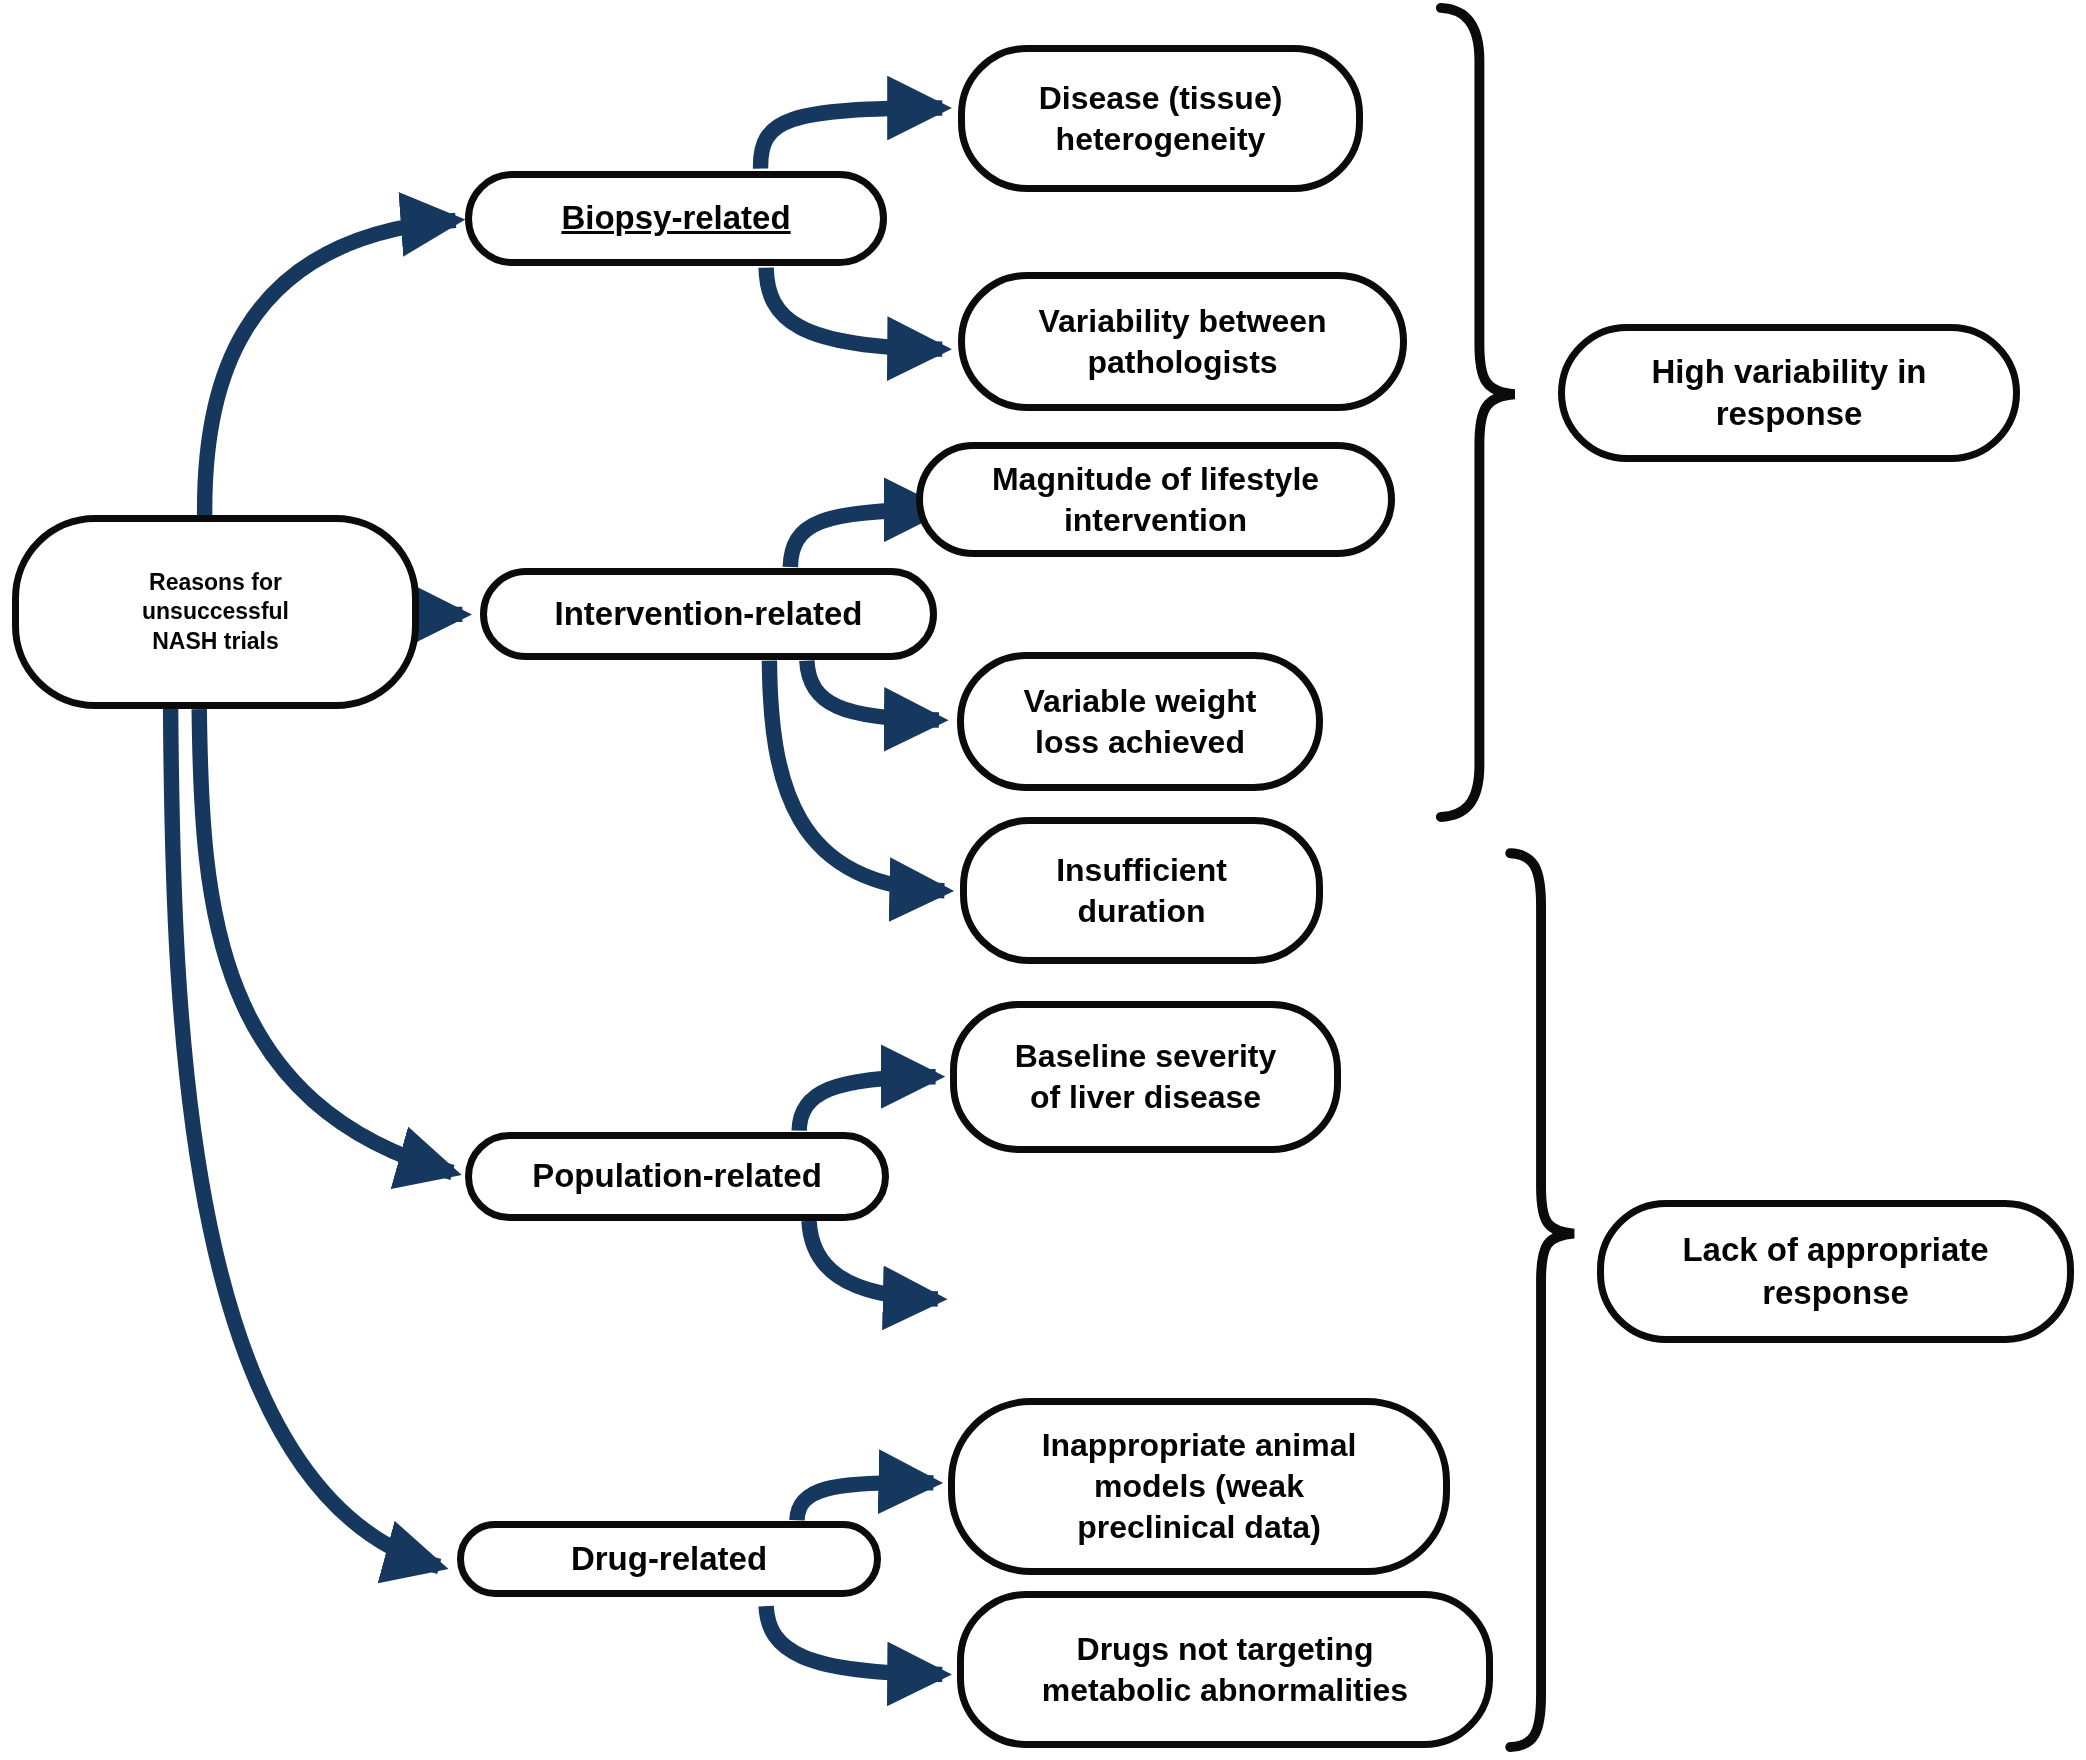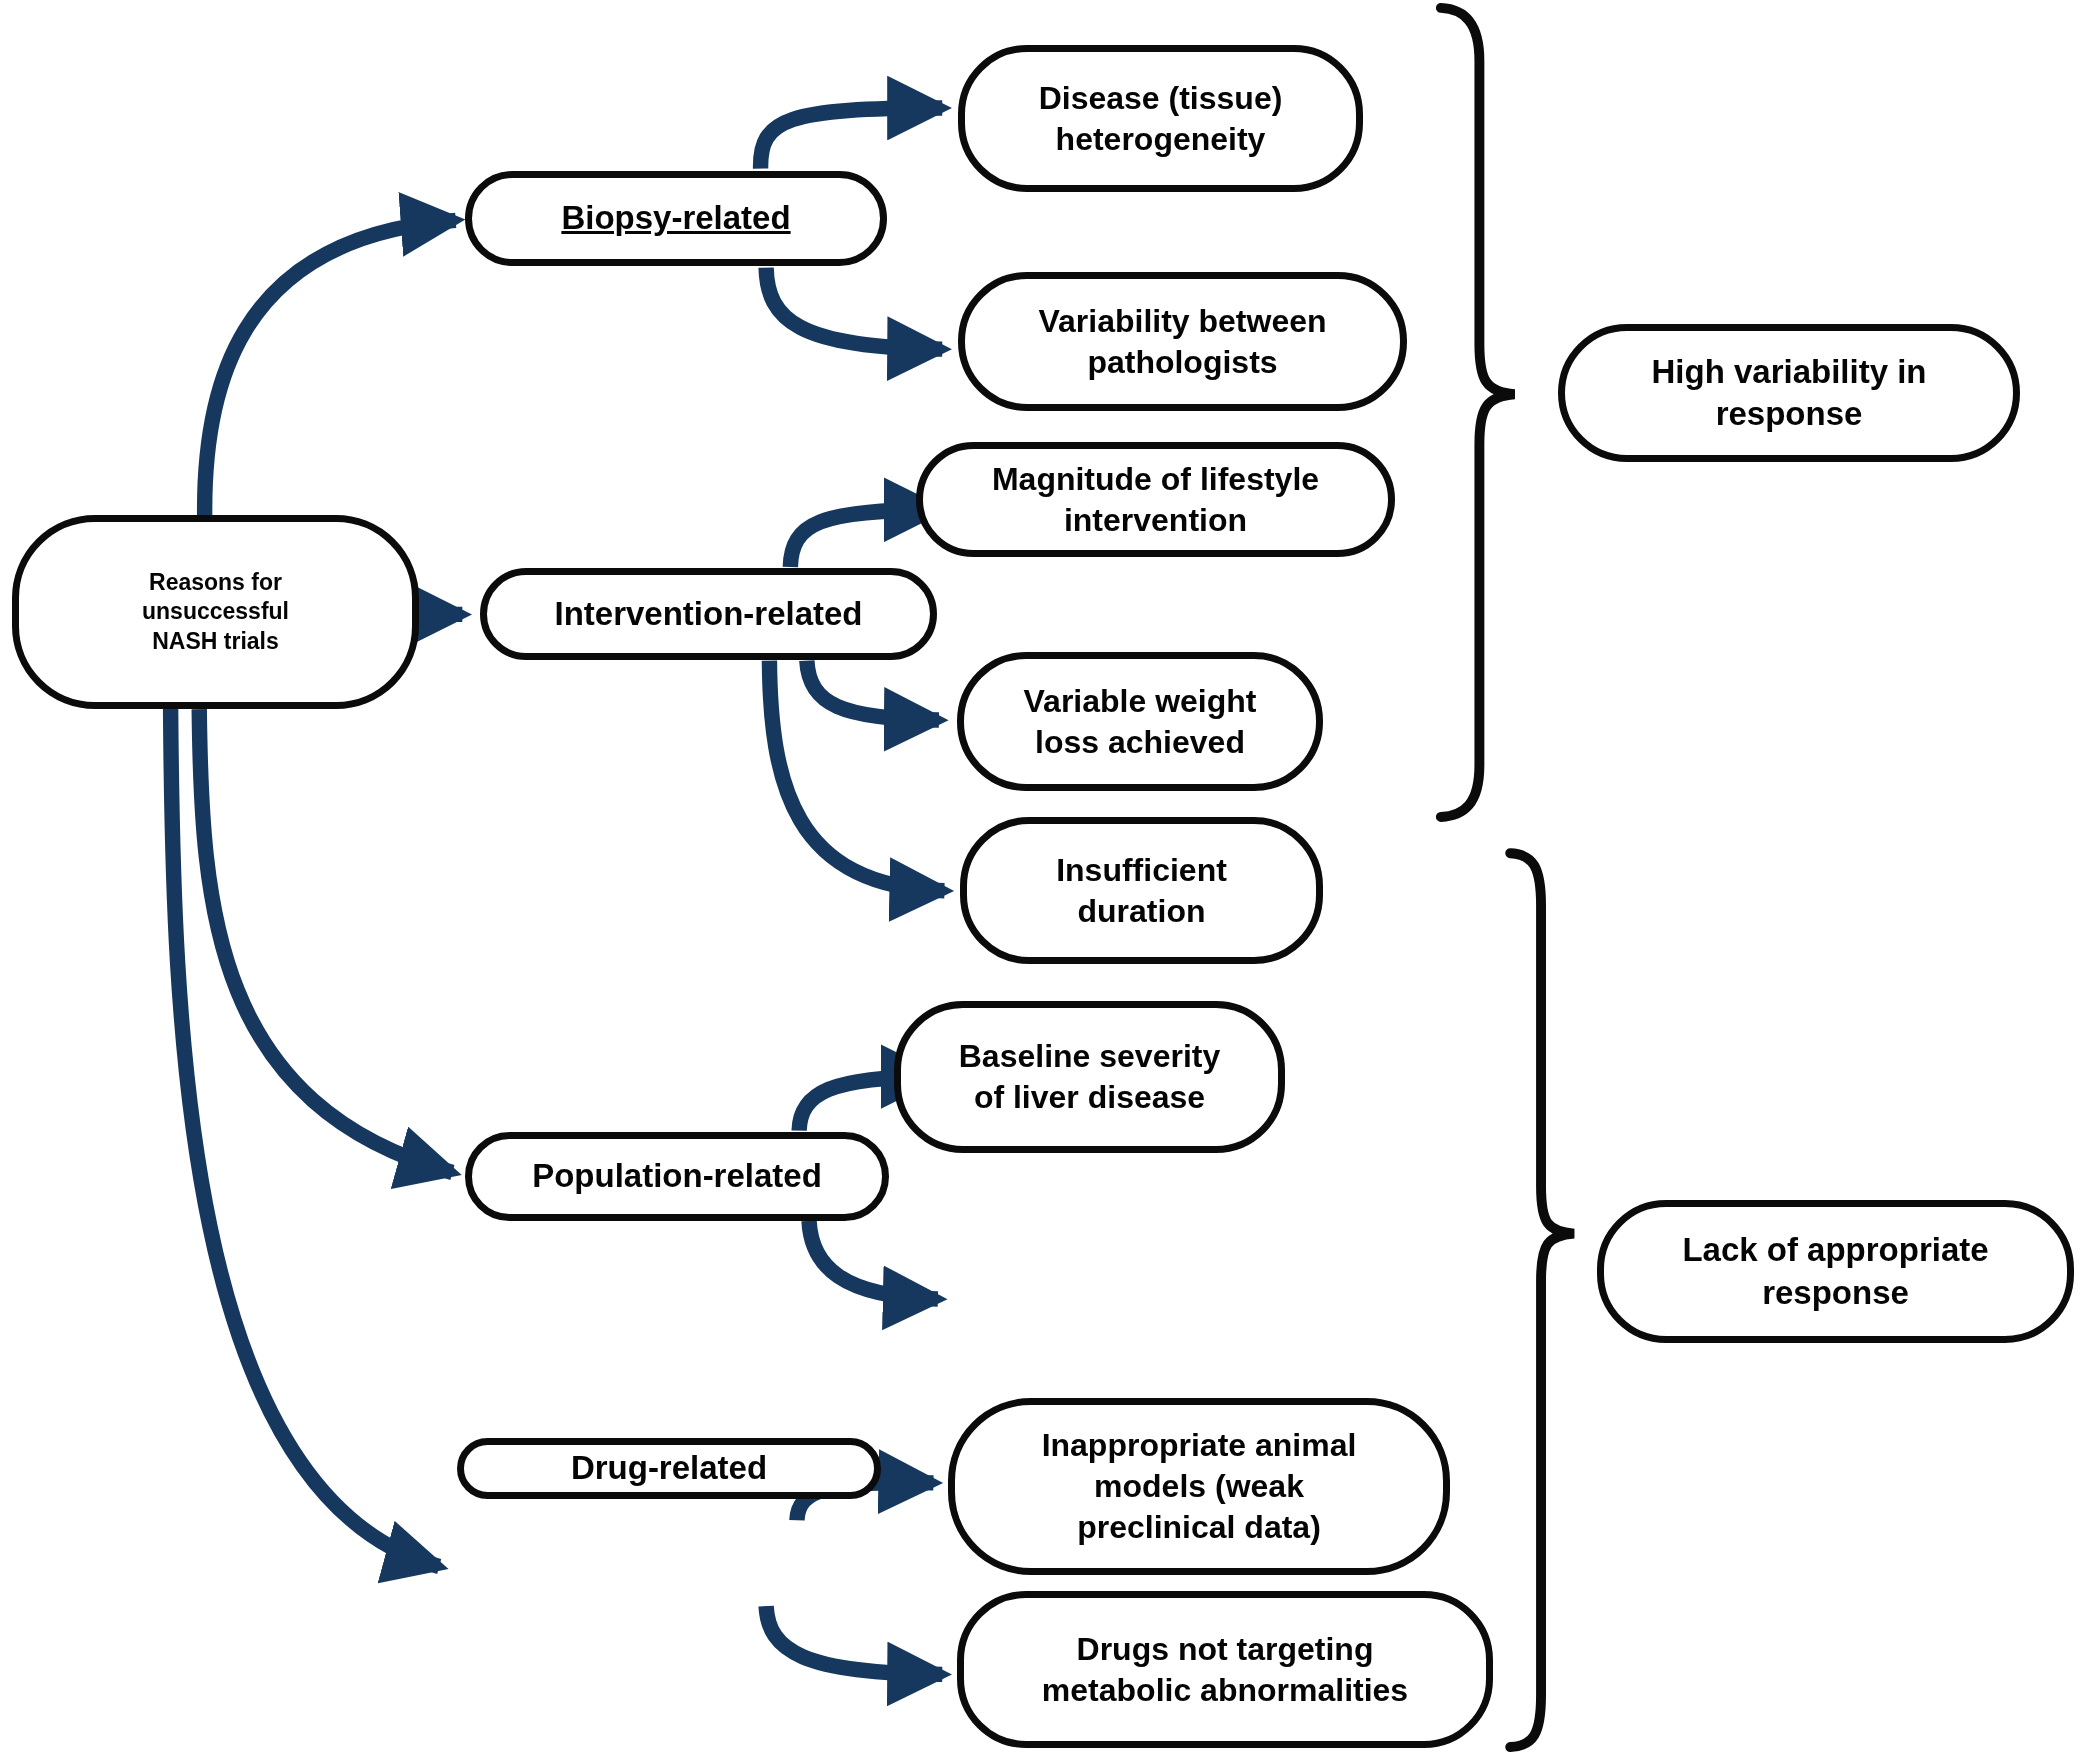--- a/index.html
+++ b/index.html
@@ -75,38 +75,38 @@
   <div class="node root-node" style="left:12px; top:515px; width:407px; height:194px;">Reasons for
 unsuccessful
 NASH trials</div>
 
   <div class="node cat-node" style="left:465px; top:171px; width:422px; height:95px;text-decoration:underline;">Biopsy-related</div>
 
   <div class="node cat-node" style="left:480px; top:568px; width:457px; height:92px;">Intervention-related</div>
 
   <div class="node cat-node" style="left:465px; top:1132px; width:424px; height:89px;">Population-related</div>
 
-  <div class="node cat-node" style="left:457px; top:1438px; width:424px; height:61px;">Drug-related</div>
+  <div class="node cat-node" style="left:457px; top:1521px; width:424px; height:76px;">Drug-related</div>
 
   <div class="node leaf-node" style="left:958px; top:45px; width:405px; height:147px;">Disease (tissue)
 heterogeneity</div>
 
   <div class="node leaf-node" style="left:958px; top:272px; width:449px; height:139px;">Variability between
 pathologists</div>
 
   <div class="node leaf-node" style="left:916px; top:442px; width:479px; height:115px;">Magnitude of lifestyle
 intervention</div>
 
   <div class="node leaf-node" style="left:957px; top:652px; width:366px; height:139px;">Variable weight
 loss achieved</div>
 
   <div class="node leaf-node" style="left:960px; top:817px; width:363px; height:147px;">Insufficient
 duration</div>
 
-  <div class="node leaf-node" style="left:894px; top:1001px; width:391px; height:152px;">Baseline severity
+  <div class="node leaf-node" style="left:950px; top:1001px; width:391px; height:152px;">Baseline severity
 of liver disease</div>
 
 
   <div class="node leaf-node" style="left:948px; top:1398px; width:502px; height:177px; border-radius:83px;">Inappropriate animal
 models (weak
 preclinical data)</div>
 
   <div class="node leaf-node" style="left:957px; top:1591px; width:536px; height:157px;">Drugs not targeting
 metabolic abnormalities</div>
 

